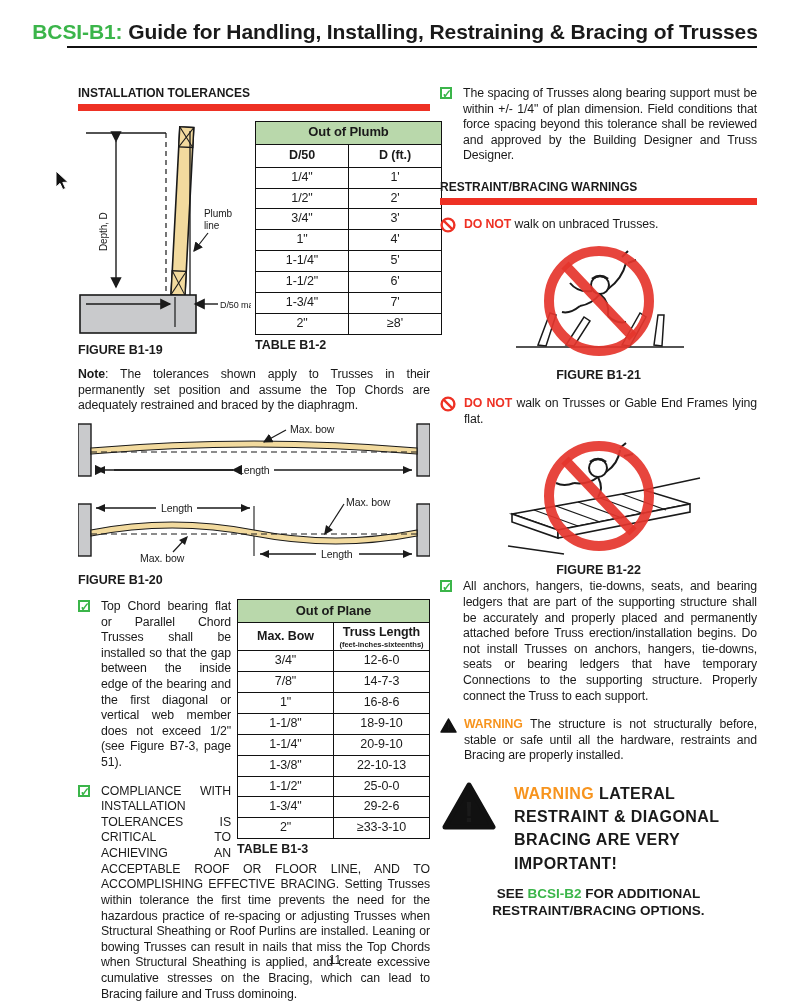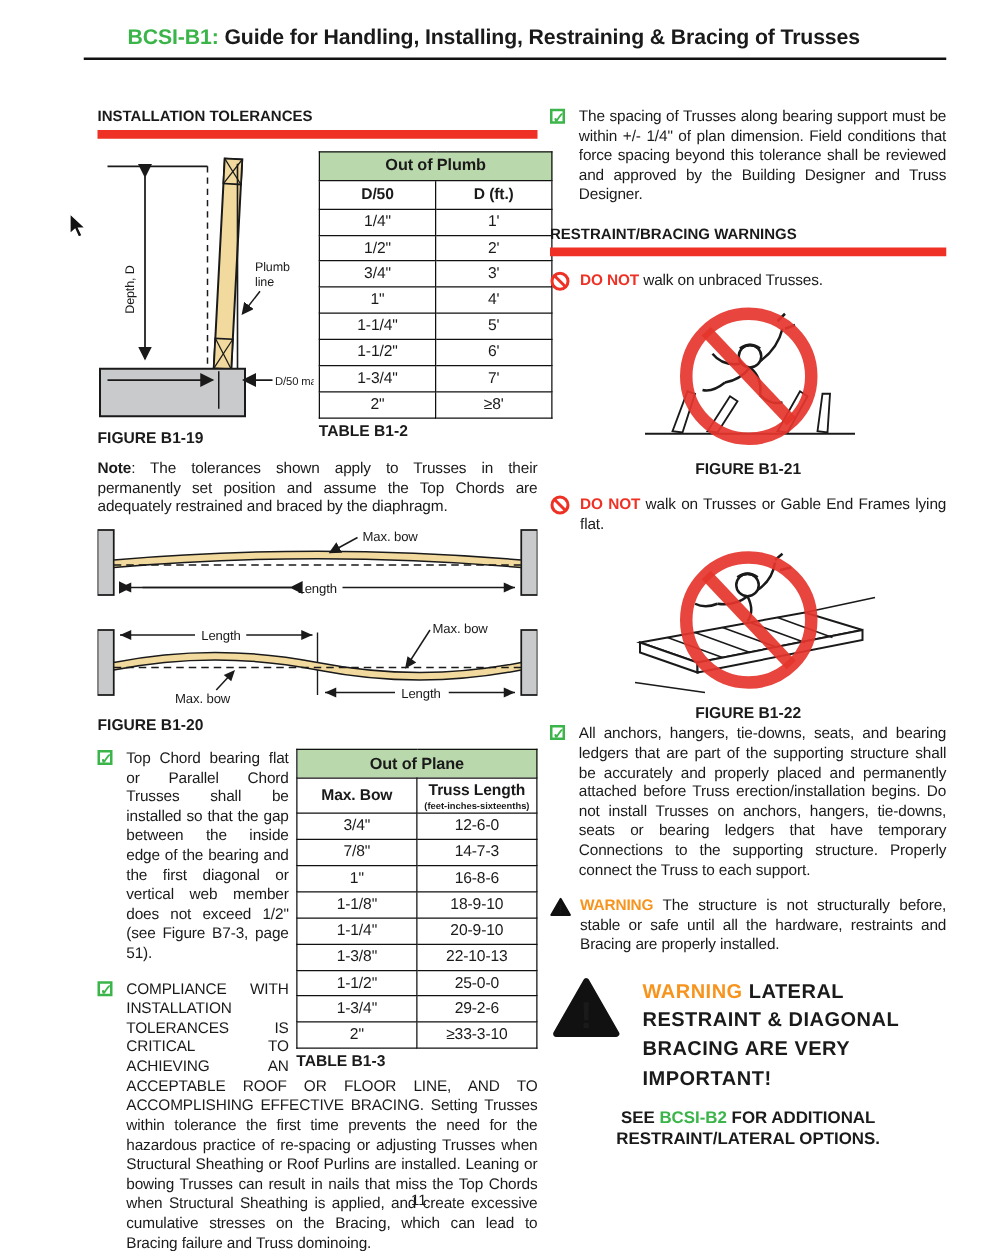--- a/index.html
+++ b/index.html
@@ -3,21 +3,21 @@
 <meta charset="utf-8">
 <style>
   :root{
     --green:#3bb54a; --red:#ee3124; --orange:#f7941e;
     --tablegreen:#b9d8ab; --ink:#1a1a1a; --tan:#f2da9e; --gray:#c9cacc;
   }
   *{box-sizing:border-box;margin:0;padding:0;}
   html,body{background:#ffffff;}
   body{font-family:"Liberation Sans",sans-serif;color:var(--ink);}
   .page{position:relative;width:790px;height:1001px;background:#fff;overflow:hidden;letter-spacing:-0.1px;}
-  .doc-header{position:absolute;top:20px;left:0;width:790px;text-align:center;font-size:17px;font-weight:bold;}
+  .doc-header{position:absolute;top:20px;left:0;width:790px;text-align:center;font-size:21px;font-weight:bold;}
   .doc-header .brand{color:var(--green);}
   .header-rule{position:absolute;top:46px;left:67px;width:690px;border-bottom:2.5px solid #111;}
   .col{position:absolute;top:86px;font-size:12.3px;line-height:1.27;}
   .col-left{left:78px;width:352px;}
   .col-right{left:440px;width:317px;}
   h2.sec{font-size:12px;font-weight:bold;letter-spacing:0;}
   .redbar{height:6.5px;background:var(--red);margin-top:3px;}
   .figtab-row{display:flex;margin-top:10px;gap:4px;}
   .figblock{width:173px;flex:none;}
   .tabblock{width:187px;flex:none;margin-left:auto;}
@@ -390,21 +390,21 @@
             <path d="M27,3 L51,45 L3,45 Z" fill="#111" stroke="#111" stroke-width="5" stroke-linejoin="round"></path>
             <text x="27" y="40" font-size="30" font-weight="bold" fill="#f7941e" text-anchor="middle">!</text>
           </svg>
       </span>
       <div class="bigwarn-text">
         <span class="warn-label">WARNING</span><span> LATERAL RESTRAINT &amp; DIAGONAL BRACING ARE VERY IMPORTANT!</span>
       </div>
     </div>
 
     <div class="seealso">
-      <span>SEE </span><span class="link">BCSI-B2</span><span> FOR ADDITIONAL RESTRAINT/LATERAL OPTIONS.</span>
+      <span>SEE </span><span class="link">BCSI-B2</span><span> FOR ADDITIONAL RESTRAINT/BRACING OPTIONS.</span>
     </div>
   </div>
 
   <div class="footer-page">11</div>
 
   <div class="cursor">
     <svg width="15" height="21" viewBox="0 0 15 21">
         <path d="M1,1 L1,17 L5,13.4 L7.8,19.6 L10.6,18.4 L7.8,12.4 L13,12.2 Z" fill="#111" stroke="#fff" stroke-width="1"></path>
       </svg>
   </div>

